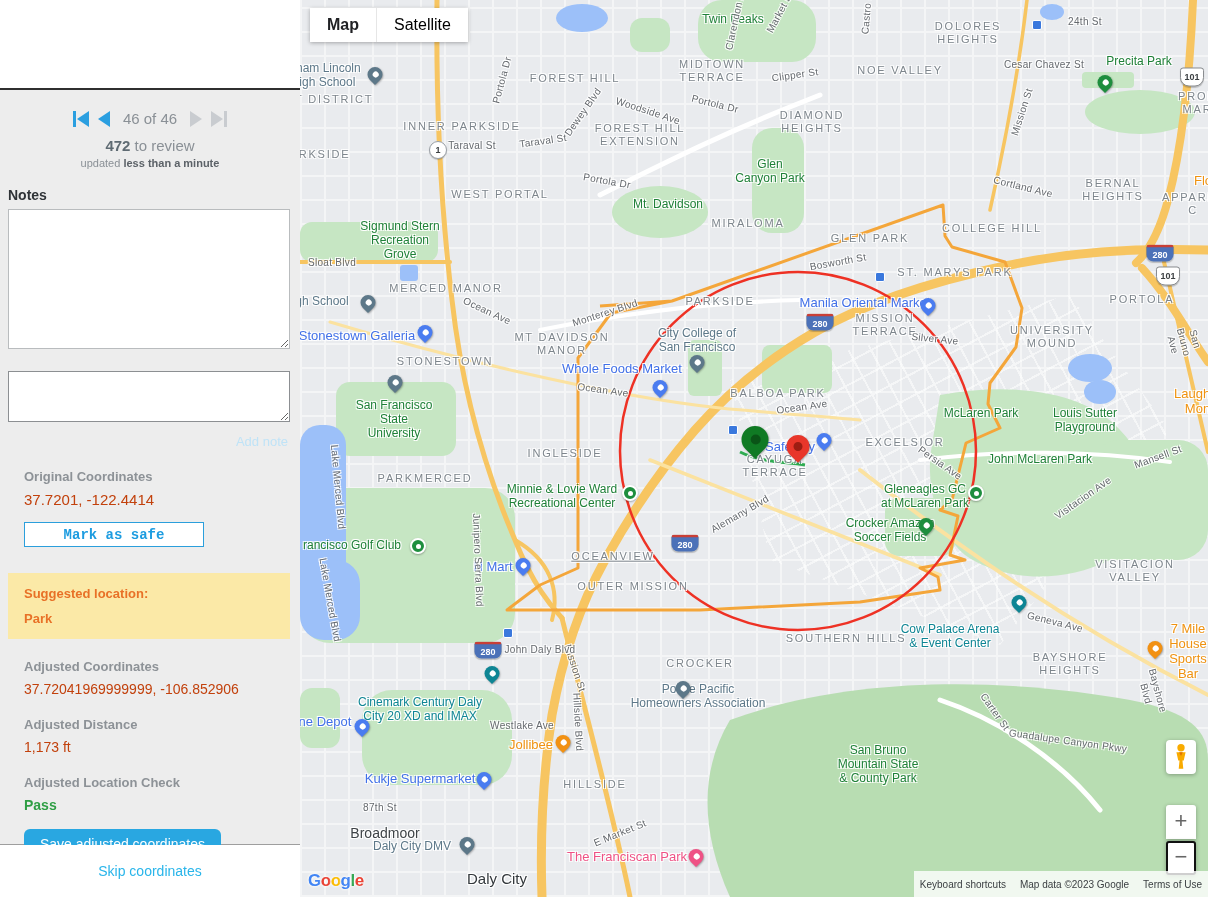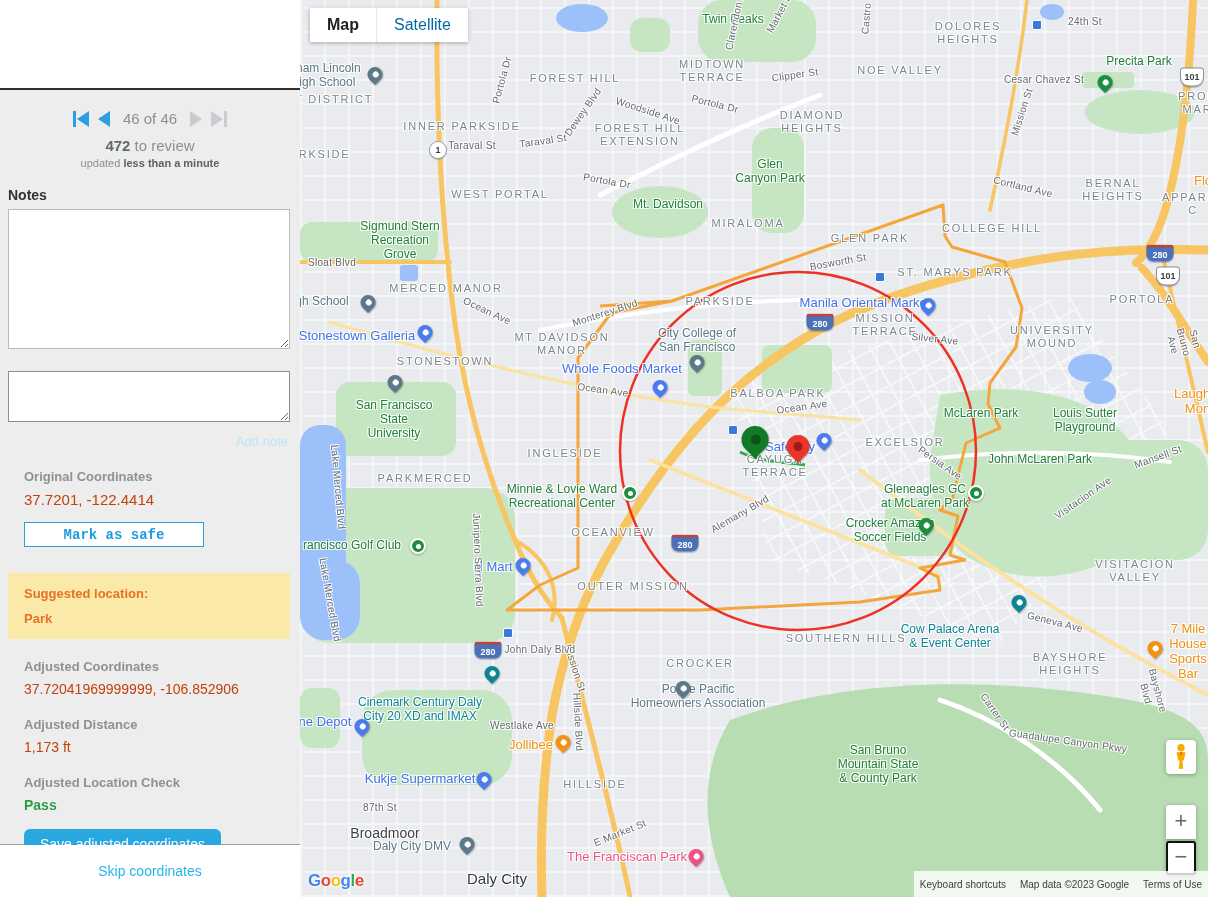--- a/index.html
+++ b/index.html
@@ -87,21 +87,21 @@
   .mk-bigred{background:#e8362a;}
   .dot{position:absolute;transform:translate(-50%,-50%);width:16px;height:16px;border-radius:50%;
     background:#1e8e3e;border:2px solid #fff;box-shadow:0 1px 2px rgba(0,0,0,.3);box-sizing:border-box;}
   .dot::after{content:"";position:absolute;width:5px;height:5px;border-radius:50%;background:#fff;
     top:3.5px;left:3.5px;}
   .sq{position:absolute;transform:translate(-50%,-50%);width:10px;height:10px;border-radius:2px;
     background:#3a78dd;border:1px solid #fff;box-sizing:border-box;}
   
   #maptype{position:absolute;left:10px;top:8px;height:34px;display:flex;background:#fff;
     box-shadow:0 1px 4px rgba(0,0,0,.3);cursor:pointer;}
-  #maptype .seg{padding:0 17px;line-height:34px;font-size:16px;color:#0369a1;}
+  #maptype .seg{padding:0 17px;line-height:34px;font-size:16px;color:#000000;}
   #maptype .seg.sel{font-weight:bold;color:#202124;}
   #maptype .divider{width:1px;background:#e6e6e6;}
   .ctl{position:absolute;left:866px;width:30px;background:#fff;box-shadow:0 1px 4px rgba(0,0,0,.3);
     text-align:center;cursor:pointer;box-sizing:border-box;}
   #pegman{top:740px;height:34px;border-radius:4px;padding-top:3px;}
   #zoom-in{top:805px;height:34px;border-radius:3px 3px 0 0;font-size:22px;color:#666;line-height:32px;}
   #zoom-out{top:841px;height:34px;border-radius:3px;border:2px solid #111;font-size:22px;color:#666;
     line-height:28px;}
   #gattr{position:absolute;right:0;bottom:0;height:26px;display:flex;gap:14px;align-items:center;
     background:rgba(255,255,255,.8);padding:0 6px;font-size:10px;color:#3c4043;}
@@ -255,21 +255,21 @@
 MOUND</div>
       <div class="lb d" style="left: 262px; top: 344px; transform: translate(-50%, -50%);">MT DAVIDSON
 MANOR</div>
       <div class="lb d" style="left: 145px; top: 361px; transform: translate(-50%, -50%);">STONESTOWN</div>
       <div class="lb d" style="left: 478px; top: 393px; transform: translate(-50%, -50%);">BALBOA PARK</div>
       <div class="lb d" style="left: 605px; top: 442px; transform: translate(-50%, -50%);">EXCELSIOR</div>
       <div class="lb d" style="left: 265px; top: 453px; transform: translate(-50%, -50%);">INGLESIDE</div>
       <div class="lb d" style="left: 475px; top: 466px; transform: translate(-50%, -50%);">CAYUGA
 TERRACE</div>
       <div class="lb d" style="left: 125px; top: 478px; transform: translate(-50%, -50%);">PARKMERCED</div>
-      <div class="lb d" style="left: 313px; top: 532px; transform: translate(-50%, -50%);">OCEANVIEW</div>
+      <div class="lb d" style="left: 313px; top: 556px; transform: translate(-50%, -50%); text-decoration: underline;">OCEANVIEW</div>
       <div class="lb d" style="left: 333px; top: 586px; transform: translate(-50%, -50%);">OUTER MISSION</div>
       <div class="lb d" style="left: 546px; top: 638px; transform: translate(-50%, -50%);">SOUTHERN HILLS</div>
       <div class="lb d" style="left: 835px; top: 571px; transform: translate(-50%, -50%);">VISITACION
 VALLEY</div>
       <div class="lb d" style="left: 770px; top: 664px; transform: translate(-50%, -50%);">BAYSHORE
 HEIGHTS</div>
       <div class="lb d" style="left: 400px; top: 663px; transform: translate(-50%, -50%);">CROCKER</div>
       <div class="lb d" style="left: 295px; top: 784px; transform: translate(-50%, -50%);">HILLSIDE</div>
       <div class="lb d" style="left: 878px; top: 103px; transform: translate(0px, -50%);">PROD
 MAR</div>
@@ -319,21 +319,21 @@
 &amp; Event Center</div>
       <div class="lb c" style="left: 120px; top: 678px; transform: translate(-50%, -50%);">Cinemark Century Daly
 City 20 XD and IMAX</div>
       <div class="lb o" style="left: 231px; top: 745px; transform: translate(-50%, -50%);">Jollibee</div>
       <div class="lb o" style="left: 868px; top: 652px; transform: translate(0px, -50%);">7 Mile House
 Sports Bar</div>
       <div class="lb o" style="left: 874px; top: 402px; transform: translate(0px, -50%);">Laughing Monk</div>
       <div class="lb o" style="left: 894px; top: 181px; transform: translate(0px, -50%);">Flora</div>
       <div class="lb k" style="left: 327px; top: 857px; transform: translate(-50%, -50%);">The Franciscan Park</div>
       <div class="lb r" style="left: 785px; top: 22px; transform: translate(-50%, -50%);">24th St</div>
-      <div class="lb r" style="left: 744px; top: 80px; transform: translate(-50%, -50%);">Cesar Chavez St</div>
+      <div class="lb r" style="left: 744px; top: 65px; transform: translate(-50%, -50%);">Cesar Chavez St</div>
       <div class="lb r" style="left: 495px; top: 75px; transform: translate(-50%, -50%) rotate(-8deg);">Clipper St</div>
       <div class="lb r" style="left: 722px; top: 112px; transform: translate(-50%, -50%) rotate(-72deg);">Mission St</div>
       <div class="lb r" style="left: 723px; top: 187px; transform: translate(-50%, -50%) rotate(14deg);">Cortland Ave</div>
       <div class="lb r" style="left: 172px; top: 146px; transform: translate(-50%, -50%);">Taraval St</div>
       <div class="lb r" style="left: 243px; top: 141px; transform: translate(-50%, -50%) rotate(-8deg);">Taraval St</div>
       <div class="lb r" style="left: 283px; top: 112px; transform: translate(-50%, -50%) rotate(-55deg);">Dewey Blvd</div>
       <div class="lb r" style="left: 348px; top: 111px; transform: translate(-50%, -50%) rotate(18deg);">Woodside Ave</div>
       <div class="lb r" style="left: 415px; top: 104px; transform: translate(-50%, -50%) rotate(14deg);">Portola Dr</div>
       <div class="lb r" style="left: 307px; top: 181px; transform: translate(-50%, -50%) rotate(10deg);">Portola Dr</div>
       <div class="lb r" style="left: 202px; top: 80px; transform: translate(-50%, -50%) rotate(-75deg);">Portola Dr</div>

